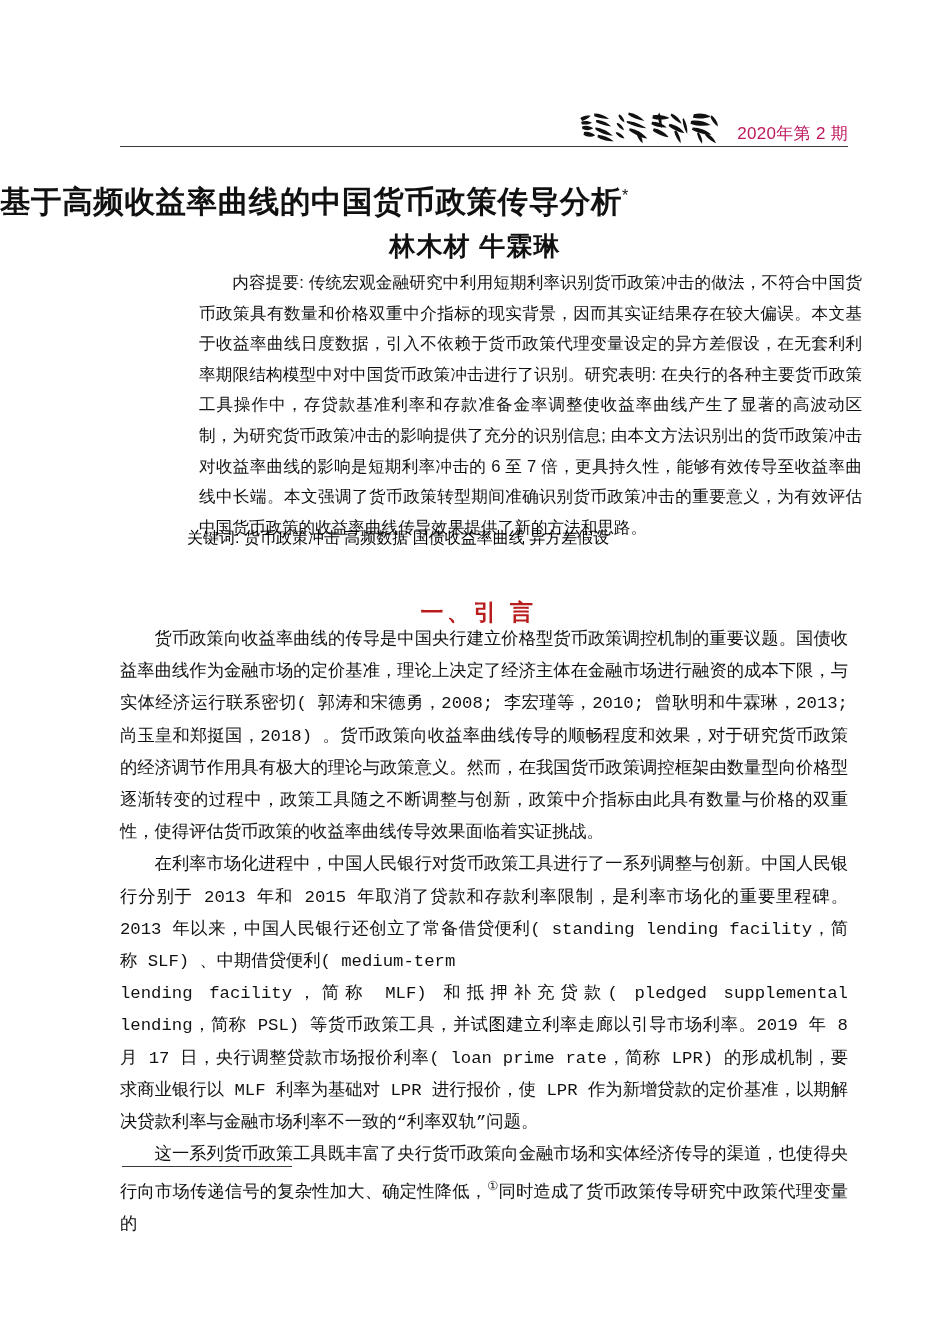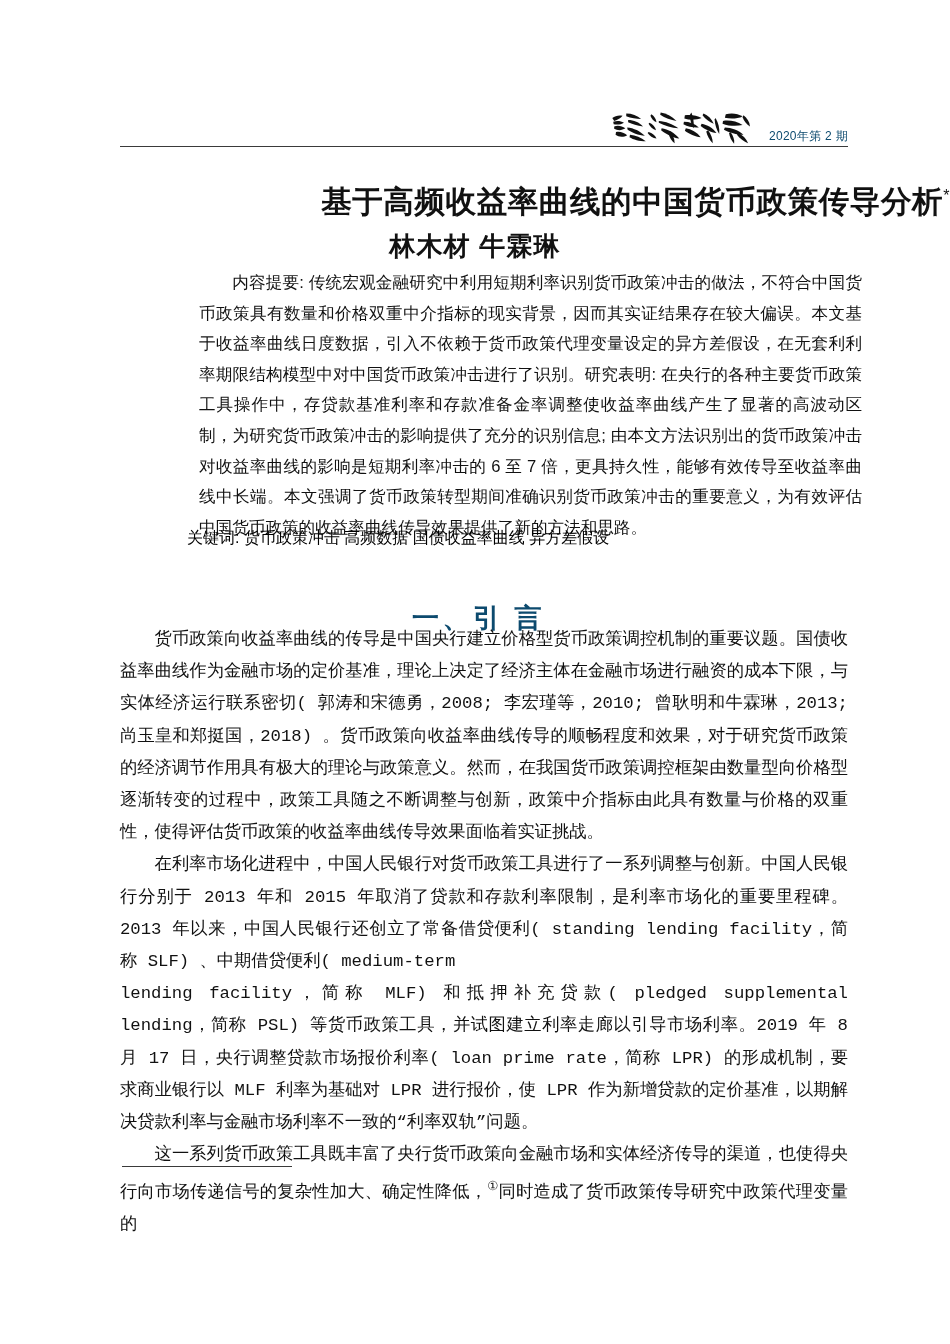--- a/index.html
+++ b/index.html
@@ -36,44 +36,44 @@
     justify-content: flex-end;
     gap: 6px;
     height: 46px;
   }
   .journal-logo {
     display: block;
     height: 40px;
     width: 160px;
   }
   .issue-text {
-    font-size: 12px;
+    font-size: 17px;
     line-height: 1;
     padding-bottom: 4px;
     letter-spacing: 0.3px;
     white-space: nowrap;
-    color: #0c4a6e;
+    color: #be185d;
     margin-top: 48px;
   }
   .masthead-rule {
     position: absolute;
     left: 0;
     top: 46px;
     width: 728px;
     height: 0;
     border-top: 1.3px solid #3a3a3a;
   }
 
   
   .doc-title {
     position: absolute;
     left: 0;
     right: 0;
     top: 162px;
-    text-align: right;
+    text-align: left;
     font-size: 30.5px;
     font-weight: 700;
     letter-spacing: 0.6px;
     color: #111;
   }
   .doc-title .asterisk {
     font-size: 16px;
     vertical-align: super;
     font-weight: 400;
   }
@@ -120,24 +120,24 @@
     color: #000000;
   }
 
   
   .section-head {
     position: absolute;
     left: 0;
     right: 0;
     top: 578px;
     text-align: center;
-    font-size: 27px;
+    font-size: 23px;
     font-weight: 700;
     letter-spacing: 3.5px;
-    color: #0c4a6e;
+    color: #b91c1c;
     margin-left: 7px;
   }
 
   
   .body-text {
     position: absolute;
     left: 120px;
     top: 624px;
     width: 728px;
     font-size: 17.3px;

